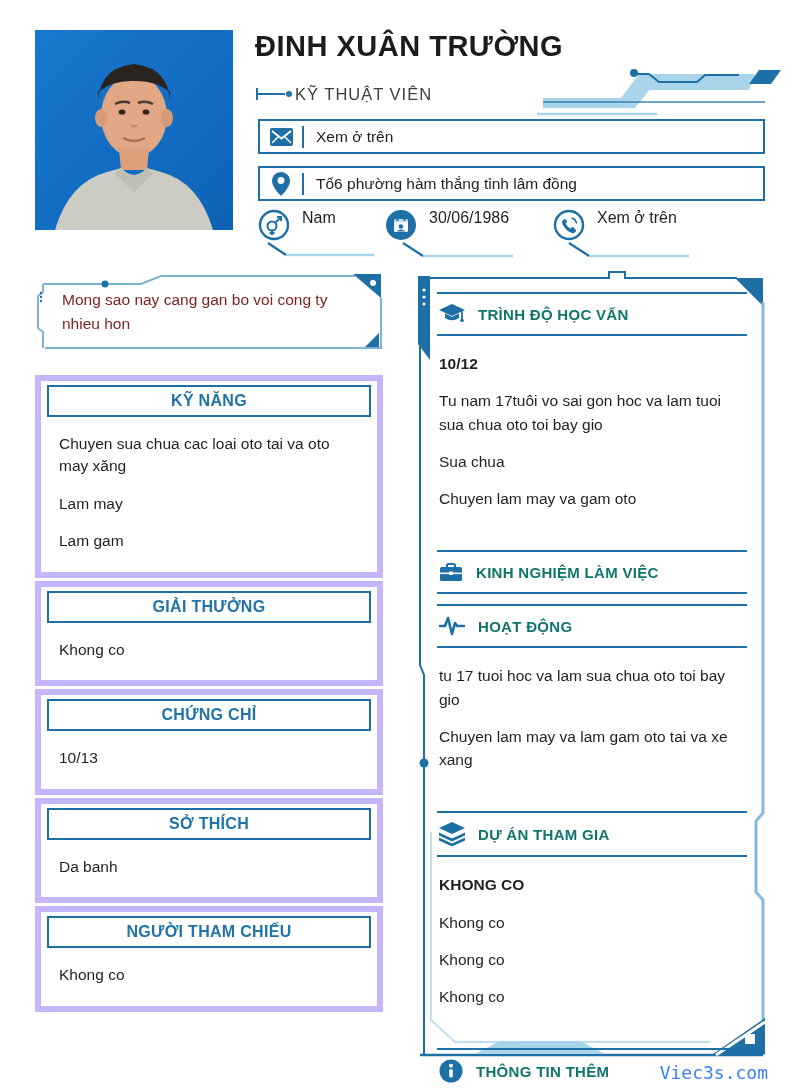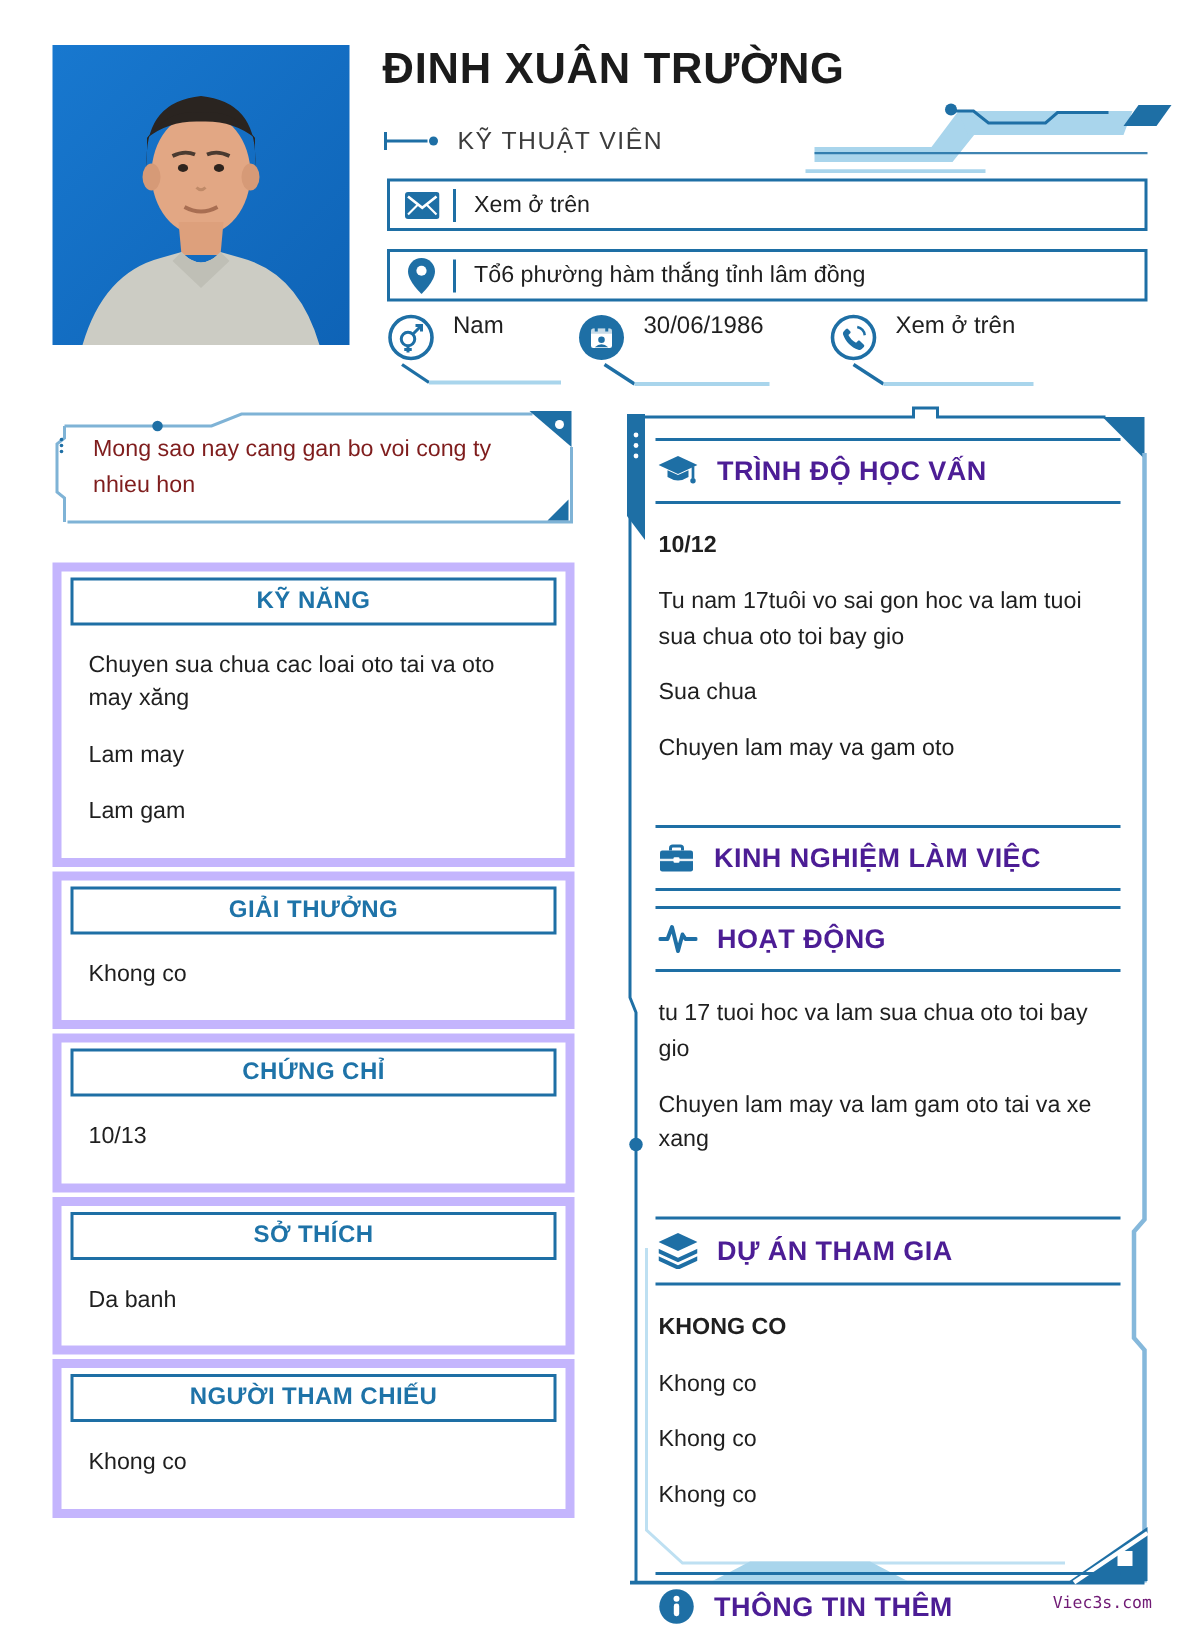--- a/index.html
+++ b/index.html
@@ -5,21 +5,21 @@
   * { margin:0; padding:0; box-sizing:border-box; }
   html,body { background:#ffffff; }
   body { font-family:"Liberation Sans", sans-serif; color:#222; }
   .page { position:relative; width:800px; height:1092px; background:#fff; overflow:hidden; }
 
   
   .photo { position:absolute; left:35px; top:30px; width:198px; height:200px;
            background:linear-gradient(135deg,#1878cf 0%,#0e63b6 100%); overflow:hidden; }
   .name  { position:absolute; left:255px; top:30px; width:520px;
            font-size:29px; font-weight:bold; color:#1b1b1b; letter-spacing:.5px; }
-  .subtitle { position:absolute; left:255px; top:84px; display:flex; align-items:center; gap:10px; }
+  .subtitle { position:absolute; left:255px; top:84px; display:flex; align-items:center; }
   .subtitle .label { font-size:16.5px; color:#3c3c3c; letter-spacing:1px; }
   .hdr-deco { position:absolute; left:535px; top:60px; }
 
   .contact-row { position:absolute; left:258px; width:507px; height:35px;
                  border:2px solid #1E6FA5; display:flex; align-items:center; background:#fff; }
   .contact-row .cicon { width:42px; display:flex; justify-content:center; align-items:center; }
   .contact-row .vsep  { width:2px; height:22px; background:#1E6FA5; }
   .contact-row .ctext { padding-left:12px; font-size:15.5px; color:#1f1f1f; }
   #row-email    { top:119px; }
   #row-address  { top:166px; }
@@ -45,28 +45,28 @@
                 color:#1E73A8; font-weight:bold; font-size:16px; letter-spacing:.3px; }
   .lsec-body { padding:16px 22px 4px 18px; }
   .lsec-body .item { font-size:15.5px; color:#1f1f1f; line-height:1.45; margin-bottom:15px; }
 
   
   .right-col { position:absolute; left:415px; top:272px; width:350px; height:786px; }
   .r-frame { position:absolute; left:0; top:0; overflow:visible; }
   .r-content { position:absolute; left:22px; top:20px; width:310px; }
   .rsec-head { border-top:2px solid #1E6FA5; border-bottom:2px solid #1E6FA5;
                display:flex; align-items:center; gap:13px; padding:9px 2px; }
-  .rsec-head .rtitle { color:#4c1d95; font-weight:bold; font-size:18px; letter-spacing:.3px; }
+  .rsec-head .rtitle { color:#0f766e; font-weight:bold; font-size:15px; letter-spacing:.3px; }
   .rsec-body { padding:16px 0 6px 2px; }
   .rsec-body .item { font-size:15.5px; color:#1f1f1f; line-height:1.5; margin-bottom:14px; }
   .rsec-body .item.bold { font-weight:bold; }
   .gap-s { height:10px; } .gap-m { height:20px; }
 
   .watermark { position:absolute; right:32px; top:1062px;
-               font-family:"DejaVu Sans Mono", monospace; font-size:11px; color:#701a75; }
+               font-family:"DejaVu Sans Mono", monospace; font-size:18px; color:#3b82f6; }
 </style>
 </head>
 <body>
 
 <div class="page">
 
   <div class="photo">
     <svg width="198" height="200" viewBox="0 0 198 200">
       <ellipse cx="99" cy="86" rx="33" ry="41" fill="#e2a784"></ellipse>
       <ellipse cx="66" cy="88" rx="6" ry="9" fill="#d69a77"></ellipse>

